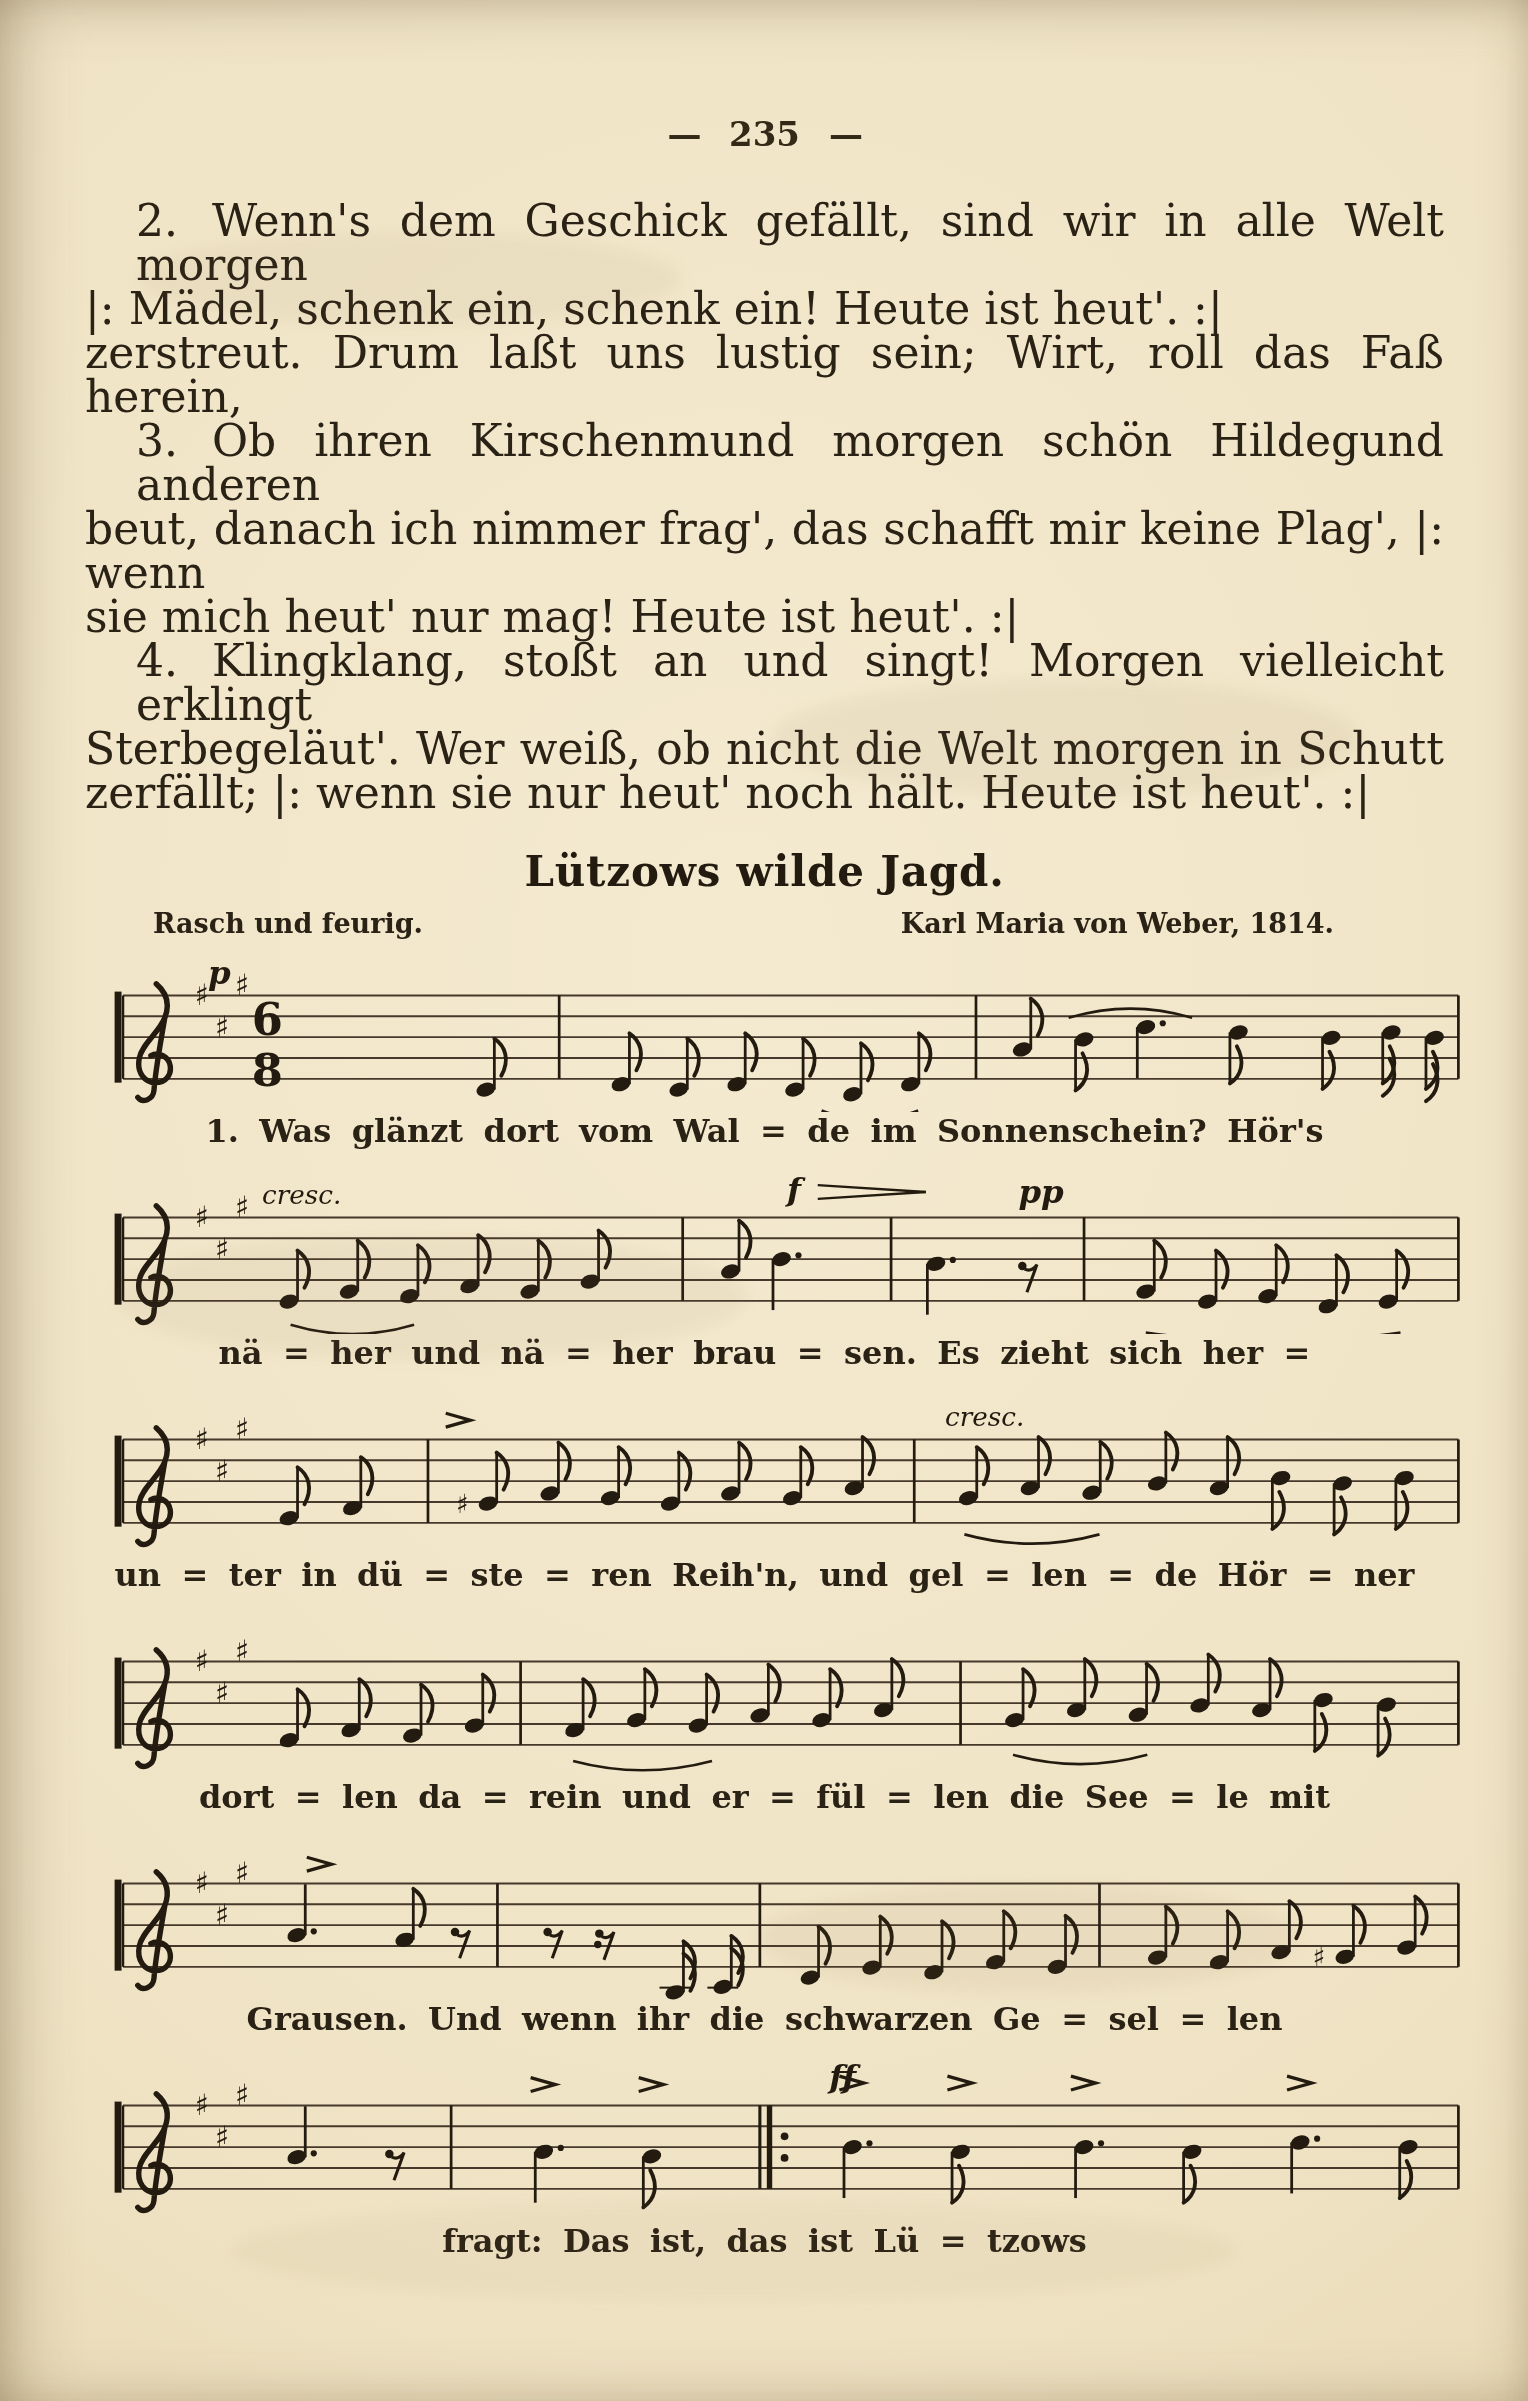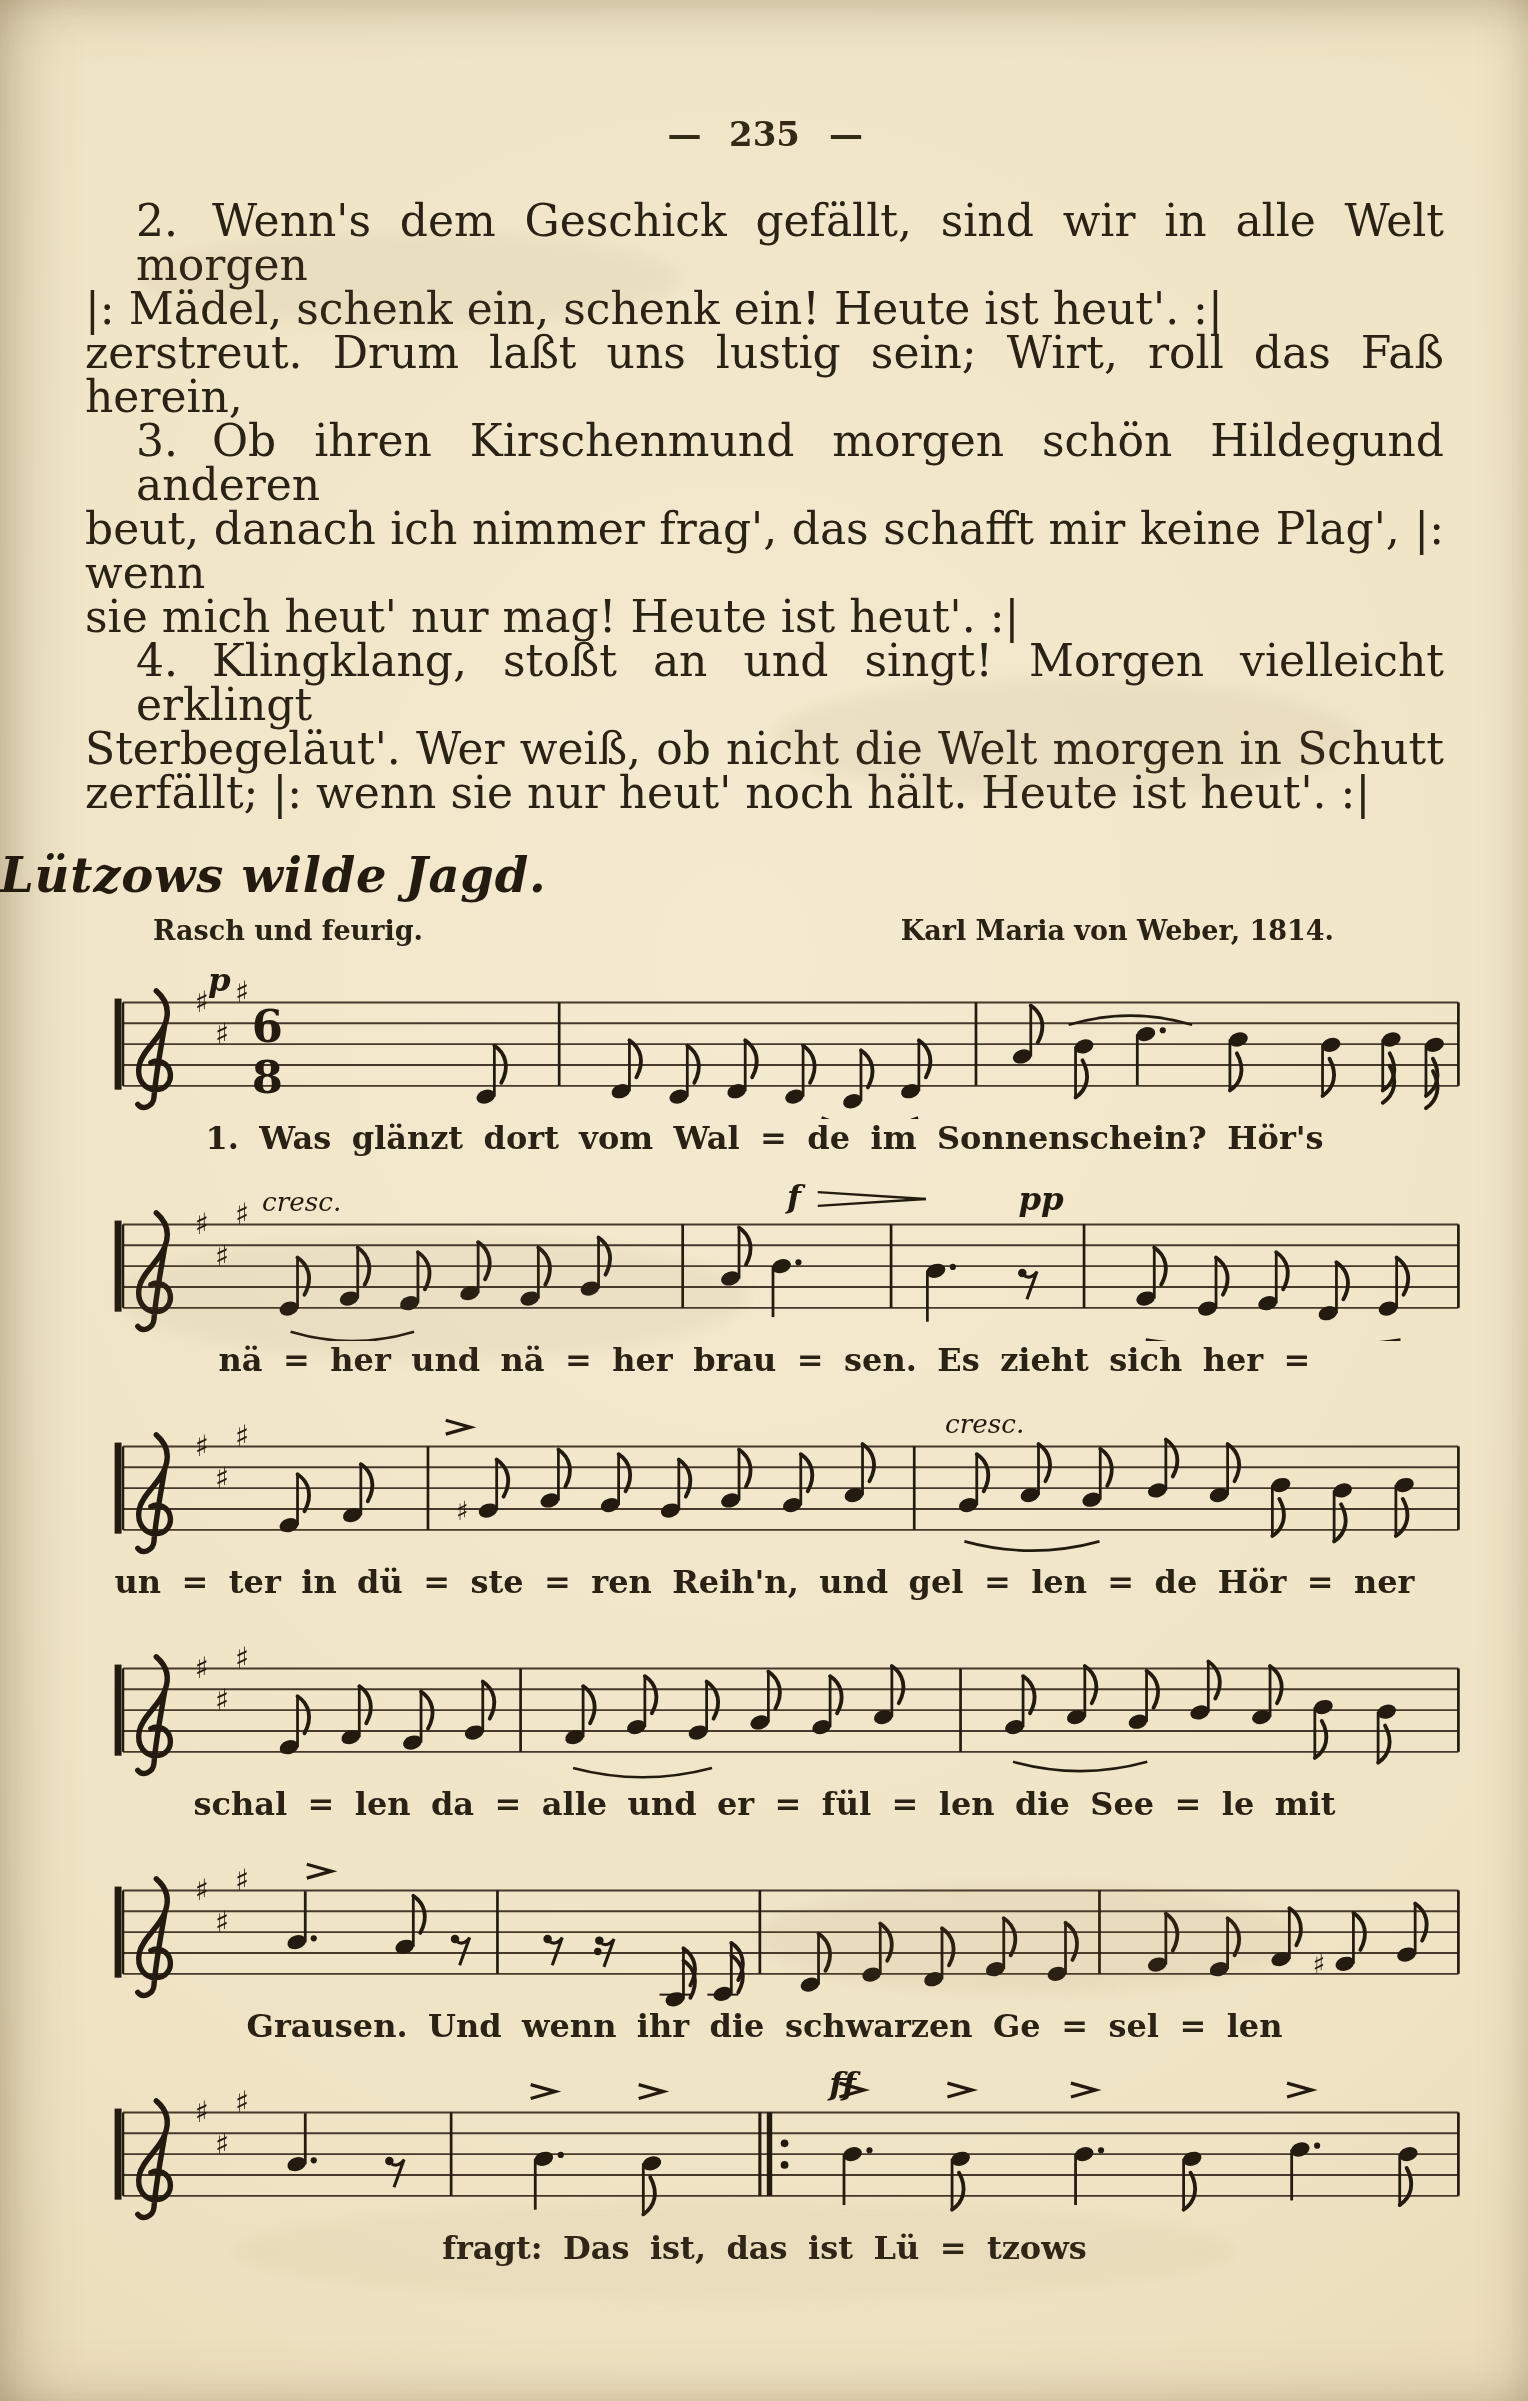--- a/index.html
+++ b/index.html
@@ -19,22 +19,22 @@
     font-size:34px;font-weight:bold;color:#332917;}
   .pageno-row .dash{letter-spacing:-1.5px;}
   .verses{margin:45px 85px 0 85px;}
   .vline{margin:0;font-size:44px;line-height:44px;font-weight:500;
     text-align:justify;text-align-last:justify;color:#2b2216;}
   .vline.first{padding-left:51px;}
   .vline.last{text-align-last:left;}
   .vnum{margin-right:34px;}
   .attribution{margin-top:6.2px;padding-right:207px;text-align:right;font-size:31px;
     font-weight:600;letter-spacing:1.5px;}
-  .title{margin:32px 0 0 0;text-align:left;font-size:48px;font-weight:bold;
-    letter-spacing:0.8px;color:#241b10;font-style:italic;}
+  .title{margin:32px 0 0 0;text-align:center;font-size:42px;font-weight:bold;
+    letter-spacing:0.8px;color:#241b10;}
   .tempo-row{margin-top:12px;display:flex;justify-content:space-between;
     padding:0 195px 0 153px;font-size:27px;font-weight:600;}
   .music{margin-top:14px;}
   .system{margin-bottom:17px;}
   .staff{display:block;margin-left:65px;width:1399px;height:159px;}
   .lyric{margin-top:0;height:46px;text-align:center;font-size:32px;font-weight:600;
     word-spacing:9.3px;color:#2b2216;white-space:nowrap;}
 </style>
 </head>
 <body>
@@ -350,21 +350,21 @@
           <path d="M 1561 52 c 15 10 20 28 9 48" fill="none" stroke="#241b10" stroke-width="5" stroke-linecap="round"></path>
           <ellipse cx="1630" cy="105" rx="12.5" ry="8.8" fill="#241b10" transform="rotate(-18 1630 105)"></ellipse>
           <line x1="1619" y1="105" x2="1619" y2="171" stroke="#241b10" stroke-width="3.6"></line>
           <path d="M 1619 171 c 15 -10 20 -28 9 -48" fill="none" stroke="#241b10" stroke-width="5" stroke-linecap="round"></path>
           <ellipse cx="1712" cy="111" rx="12.5" ry="8.8" fill="#241b10" transform="rotate(-18 1712 111)"></ellipse>
           <line x1="1701" y1="111" x2="1701" y2="177" stroke="#241b10" stroke-width="3.6"></line>
           <path d="M 1701 177 c 15 -10 20 -28 9 -48" fill="none" stroke="#241b10" stroke-width="5" stroke-linecap="round"></path>
           <path d="M 658 184 Q 748 208 838 184" fill="none" stroke="#241b10" stroke-width="3.4"></path>
           <path d="M 1228 176 Q 1315 200 1402 176" fill="none" stroke="#241b10" stroke-width="3.4"></path>
         </svg>
-      <div class="lyric">schal = len da = alle und er = fül = len die See = le mit</div>
+      <div class="lyric">dort = len da = rein und er = fül = len die See = le mit</div>
     </div>
     <div class="system" id="sys4">
       <svg class="staff" viewBox="0 0 1812 206">
           <line x1="75" y1="55" x2="1805" y2="55" stroke="#46382a" stroke-width="2.4"></line>
           <line x1="75" y1="82" x2="1805" y2="82" stroke="#46382a" stroke-width="2.4"></line>
           <line x1="75" y1="109" x2="1805" y2="109" stroke="#46382a" stroke-width="2.4"></line>
           <line x1="75" y1="136" x2="1805" y2="136" stroke="#46382a" stroke-width="2.4"></line>
           <line x1="75" y1="163" x2="1805" y2="163" stroke="#46382a" stroke-width="2.4"></line>
           <rect x="64" y="50" width="9" height="118" fill="#241b10"></rect>
           <line x1="75" y1="55" x2="75" y2="163" stroke="#241b10" stroke-width="3"></line>

